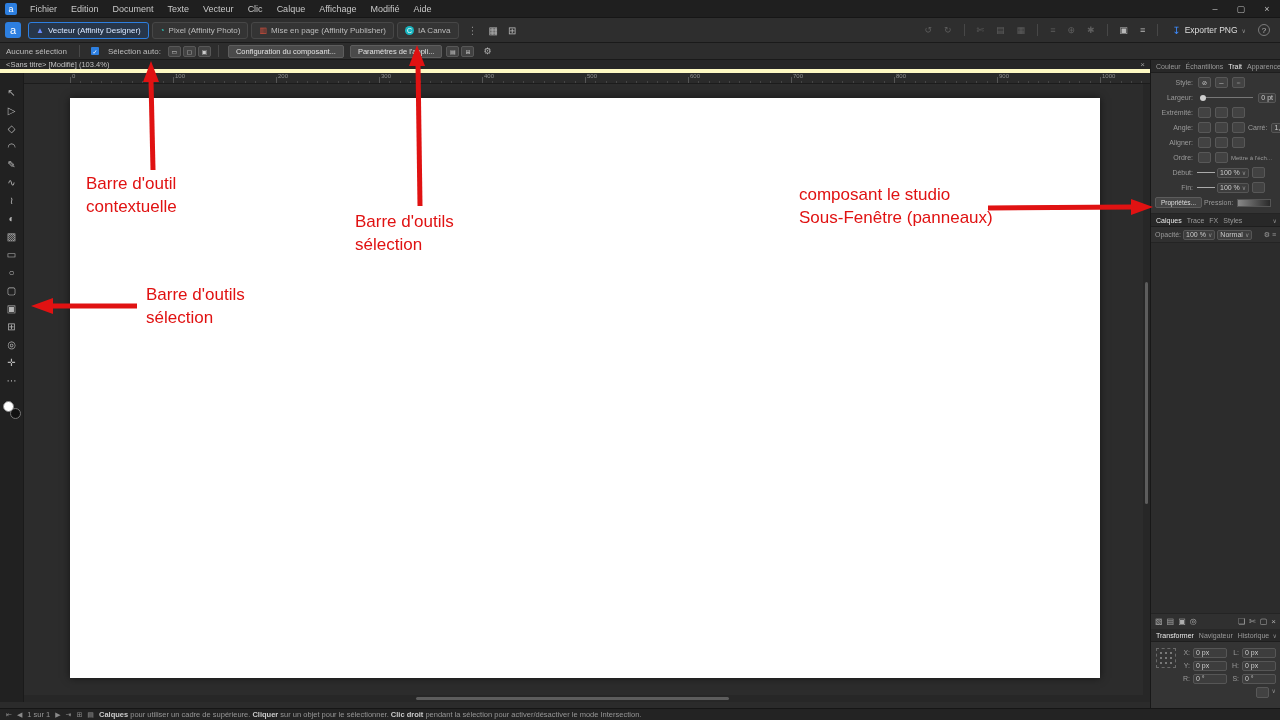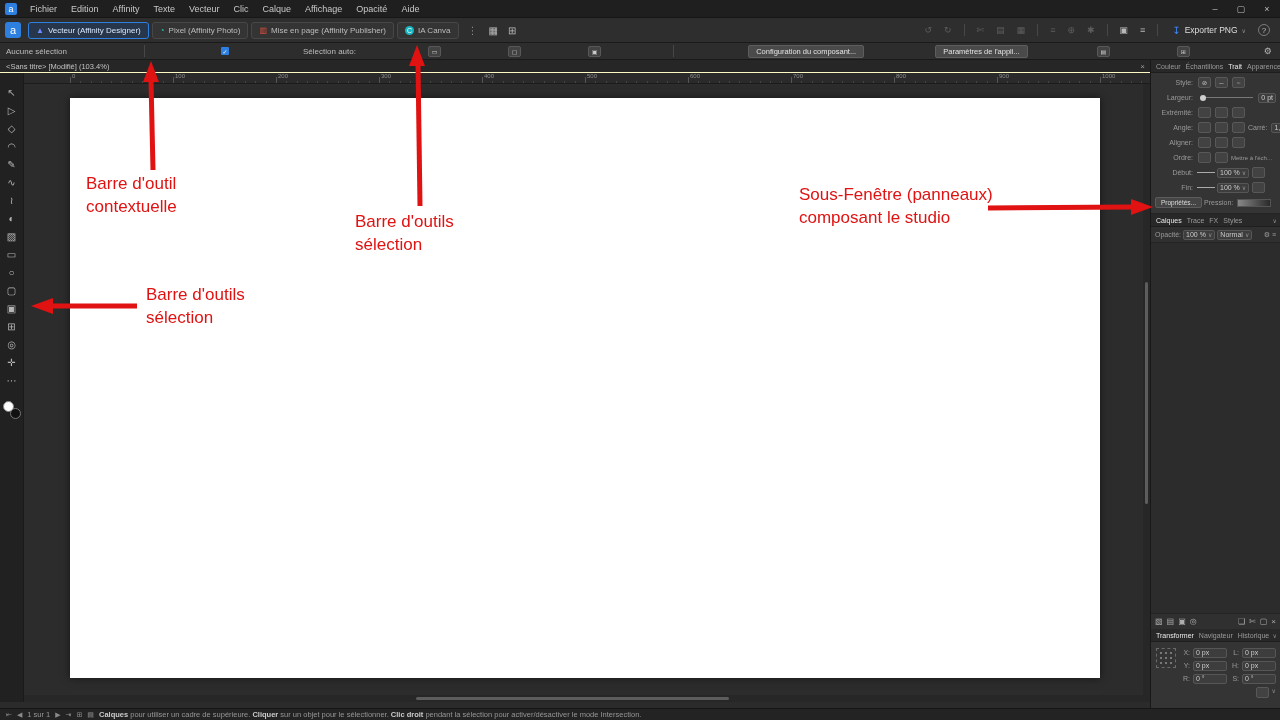--- a/index.html
+++ b/index.html
@@ -36,33 +36,33 @@
   .lit-icon { color:#b9b9b9; font-size:9px; margin:0 6px; }
   .divider { width:1px; height:12px; background:#474747; margin:0 6px; }
   .export-btn { display:flex; align-items:center; gap:4px; padding:0 8px; height:17px; color:#dedede; font-size:8.5px; }
   .export-icon { color:#3d8bff; font-size:10px; }
   .caret { color:#8f8f8f; font-size:6px; }
   .help-circle { width:12px; height:12px; border:1px solid #7a7a7a; border-radius:50%; color:#bdbdbd;
                  font-size:8px; display:flex; align-items:center; justify-content:center; margin:0 10px 0 4px; }
 
   
   .context-bar { position:absolute; left:0; top:43px; width:1280px; height:17px; background:#2d2d2d;
-                 display:flex; align-items:center; font-size:8px; color:#bdbdbd; border-bottom:1px solid #1a1a1a;justify-content:space-between; }
+                 display:flex; align-items:center; font-size:8px; color:#bdbdbd; border-bottom:1px solid #1a1a1a; }
   .ctx-text { margin:0 6px; }
   .checkbox { width:8px; height:8px; background:#2d7fe0; border-radius:1px; color:#fff; font-size:6px;
               display:flex; align-items:center; justify-content:center; margin:0 3px 0 5px; }
   .mini-btn { min-width:13px; height:11px; background:#424242; border:1px solid #585858; border-radius:2px;
               display:flex; align-items:center; justify-content:center; font-size:6px; color:#ccc; margin:0 1px; }
   .ctx-btn { background:#4a4a4a; border:1px solid #5d5d5d; border-radius:2px; color:#e2e2e2;
              font-size:7.5px; padding:1px 7px; margin:0 3px; }
   .gear { color:#b5b5b5; font-size:9px; margin:0 8px; }
 
   
   .tab-row { position:absolute; left:0; top:60px; width:1150px; height:13px; background:#262626;
-             display:flex; align-items:center; border-bottom:1px solid #fef9c3; font-size:7.5px; color:#c2c2c2; }
+             display:flex; align-items:center; border-bottom:4px solid #fef9c3; font-size:7.5px; color:#c2c2c2; }
   .doc-title { margin-left:6px; flex:1; }
   .tab-close { color:#9a9a9a; font-size:8px; margin-right:5px; }
 
   
   .ruler { position:absolute; left:24px; top:73px; width:1126px; height:11px; background:#2a2a2a;
            border-bottom:1px solid #1c1c1c; overflow:hidden;
            background-image:
              repeating-linear-gradient(to right, #555 0 1px, transparent 1px 103px),
              repeating-linear-gradient(to right, #454545 0 1px, transparent 1px 10.3px);
            background-size:100% 7px, 100% 3px; background-position:46px 4px, 46px 8px; background-repeat:no-repeat; }
@@ -135,27 +135,27 @@
 </style>
 </head>
 <body>
 
 <div id="app">
 
   <div class="menubar">
     <span class="app-logo">a</span>
     <span class="menu-item">Fichier</span>
     <span class="menu-item">Edition</span>
-    <span class="menu-item">Affinity</span>
+    <span class="menu-item">Document</span>
     <span class="menu-item">Texte</span>
     <span class="menu-item">Vecteur</span>
     <span class="menu-item">Clic</span>
     <span class="menu-item">Calque</span>
     <span class="menu-item">Affichage</span>
-    <span class="menu-item">Opacité</span>
+    <span class="menu-item">Modifié</span>
     <span class="menu-item">Aide</span>
     <span class="mb-spacer"></span>
     <span class="win-ctrl">–</span>
     <span class="win-ctrl">▢</span>
     <span class="win-ctrl">×</span>
   </div>
 
   <div class="persona-bar">
     <span class="aff-badge">a</span>
     <span class="persona-btn active">
@@ -451,17 +451,17 @@
   </div>
   <div class="ann" style="left:355px; top:210px;">
     <div>Barre d'outils</div>
     <div>sélection</div>
   </div>
   <div class="ann" style="left:146px; top:283px;">
     <div>Barre d'outils</div>
     <div>sélection</div>
   </div>
   <div class="ann" style="left:799px; top:183px;">
+    <div>composant le studio</div>
     <div>Sous-Fenêtre (panneaux)</div>
-    <div>composant le studio</div>
   </div>
 
 </div>
 
 </body></html>

